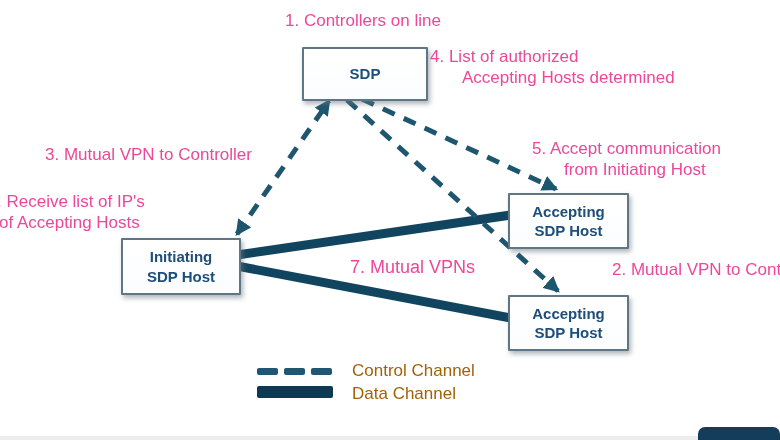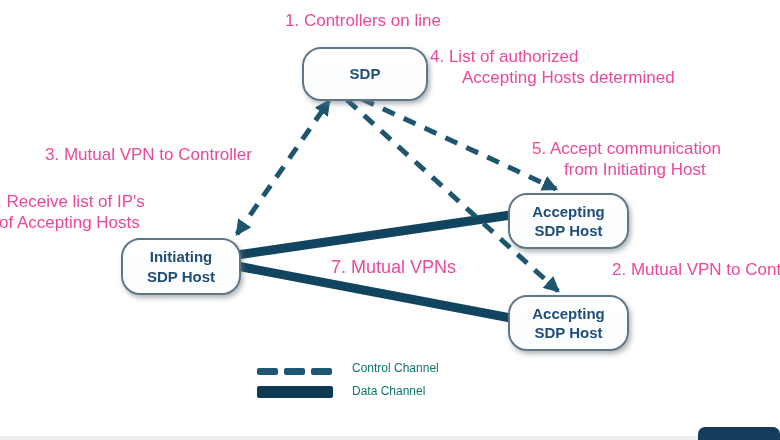--- a/index.html
+++ b/index.html
@@ -8,21 +8,21 @@
     background:#ffffff;
     font-family:"Liberation Sans", sans-serif;
   }
   .stage{position:absolute;inset:0;}
   svg.wires{position:absolute;left:0;top:0;}
 
   .node{
     position:absolute;
     background:linear-gradient(180deg,#ffffff 0%,#fbfdfe 100%);
     border:2px solid #607585;
-    border-radius:19px;
+    border-radius:1px;
     box-shadow:2px 3px 5px rgba(110,120,130,0.55);
     color:#1f4e79;
     font-weight:bold;
     font-size:15px;
     line-height:1.3;
     text-align:center;
     display:flex;flex-direction:column;justify-content:center;
   }
   .node span{display:block;}
   .node.controller{left:302px;top:47px;width:122px;height:50px;}
@@ -38,33 +38,33 @@
     white-space:nowrap;
   }
   .label .indent{display:block;padding-left:32px;}
   .label .noindent{display:block;padding-left:2px;}
   .lab-1{left:285px;top:10px;}
   .lab-2{left:612px;top:259px;}
   .lab-3{left:45px;top:144px;}
   .lab-4{left:430px;top:46px;}
   .lab-5{left:532px;top:138px;}
   .lab-6{left:-3px;top:191px;}
-  .lab-7{left:331px;top:257px;font-size:18px;}
+  .lab-7{left:350px;top:257px;font-size:18px;}
 
   .legend{position:absolute;left:0;top:0;}
   .legend-dashes{
     position:absolute;left:257px;top:368px;width:76px;height:7px;
     display:flex;gap:6px;
   }
   .legend-dashes i{display:block;width:21px;height:7px;background:#1f5674;border-radius:2px;}
   .legend-bar{
     position:absolute;left:257px;top:386px;width:76px;height:12px;
     background:#0d3a52;border-radius:2px;
   }
-  .legend-text{position:absolute;color:#0f766e;font-size:12px;white-space:nowrap;}
+  .legend-text{position:absolute;color:#a16207;font-size:17px;white-space:nowrap;}
   .legend-control-label{left:352px;top:361px;}
   .legend-data-label{left:352px;top:384px;}
 
   .watermark{
     position:absolute;left:698px;top:427px;width:82px;height:13px;
     background:#143c5b;border-radius:7px 7px 0 0;
   }
   .bottom-strip{
     position:absolute;left:0;top:436px;width:780px;height:4px;
     background:#ededed;

